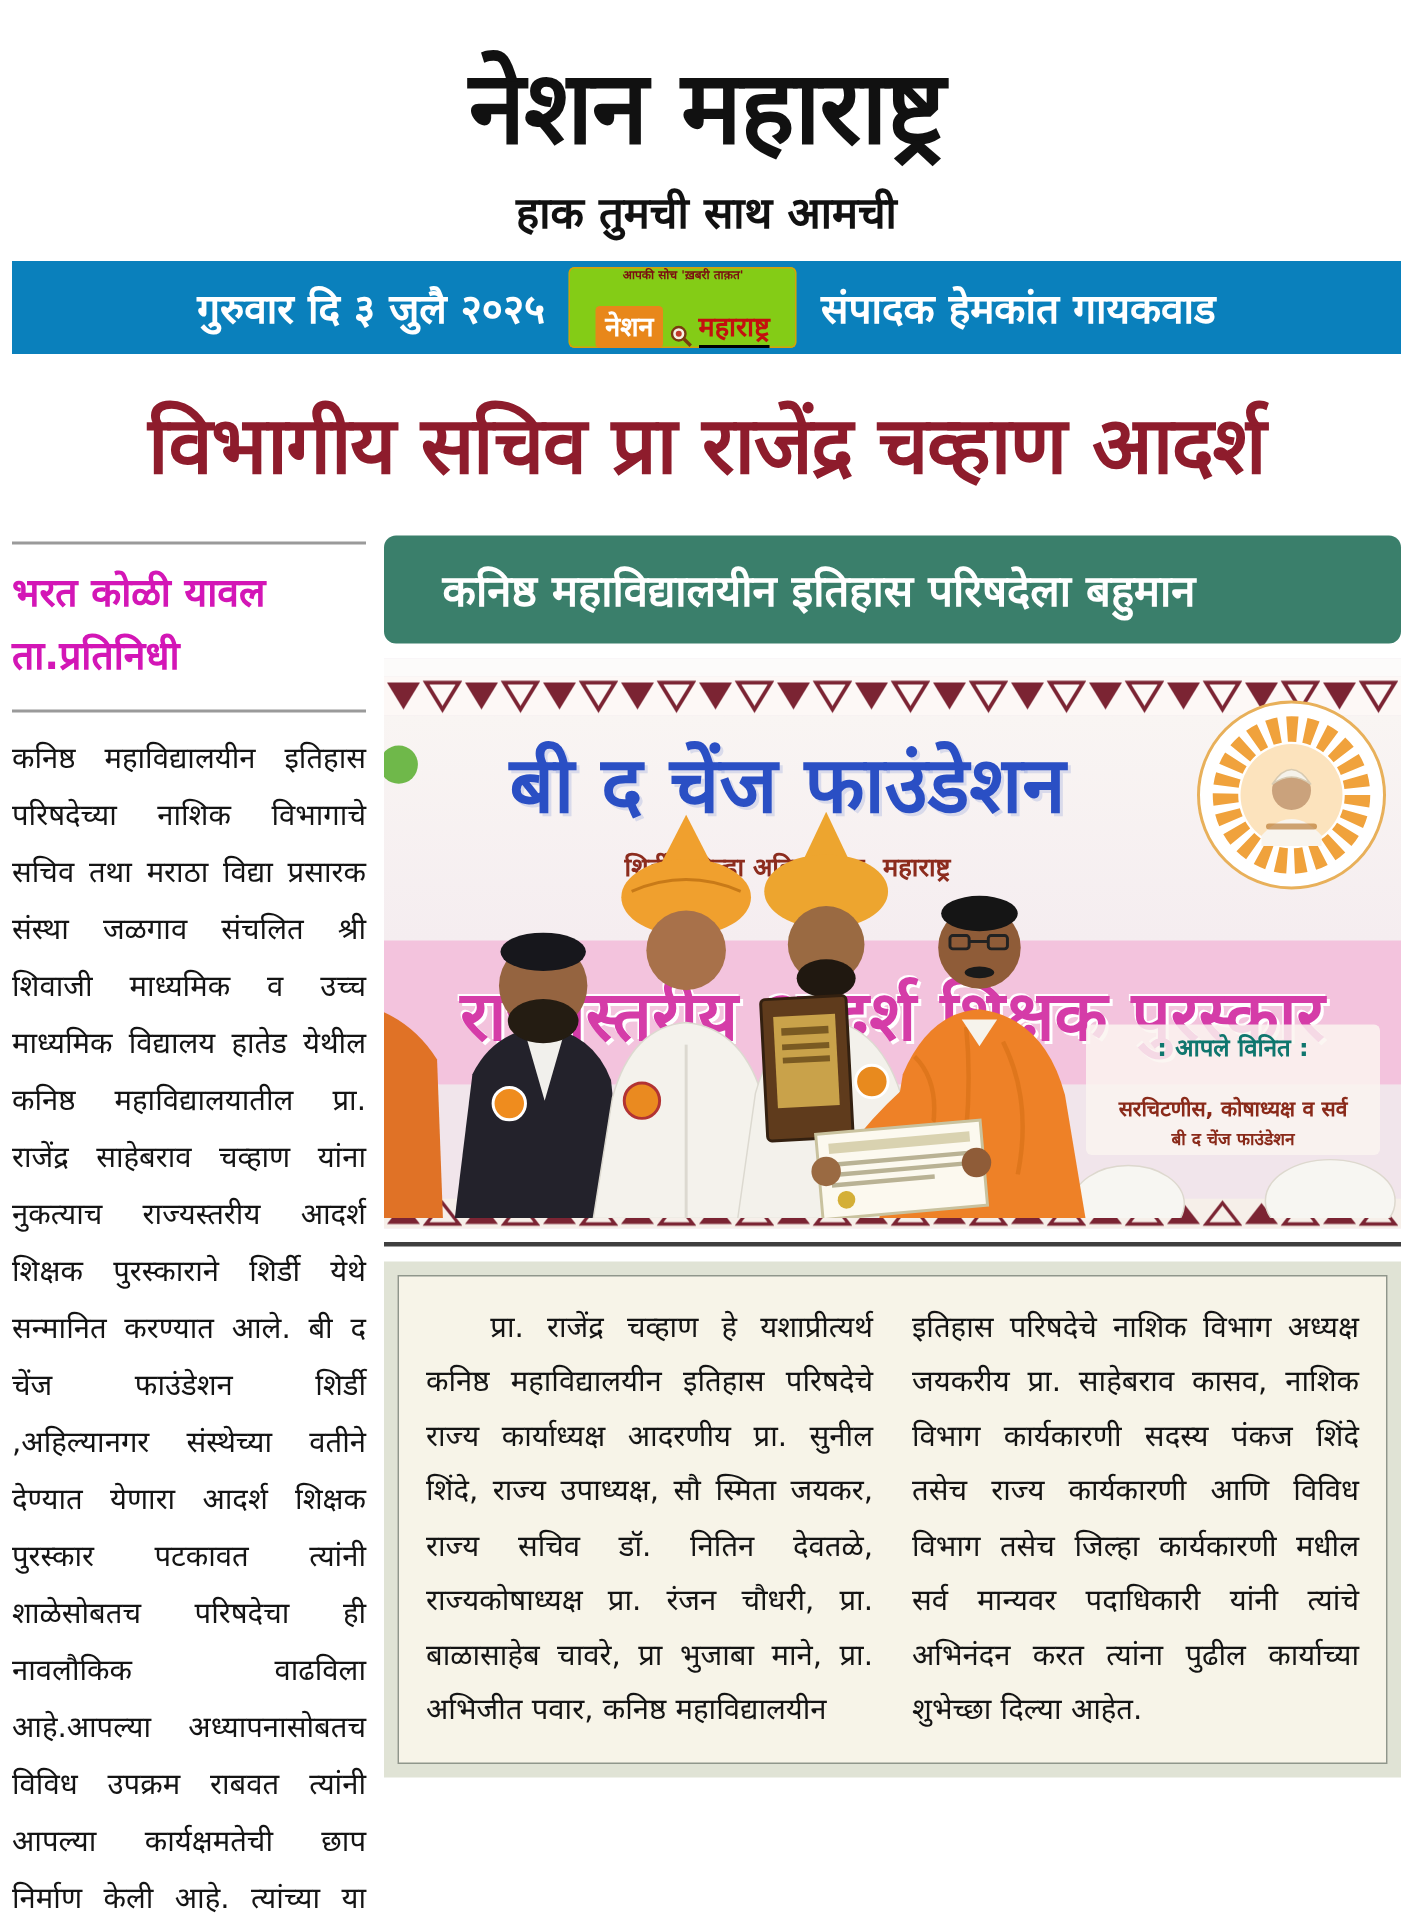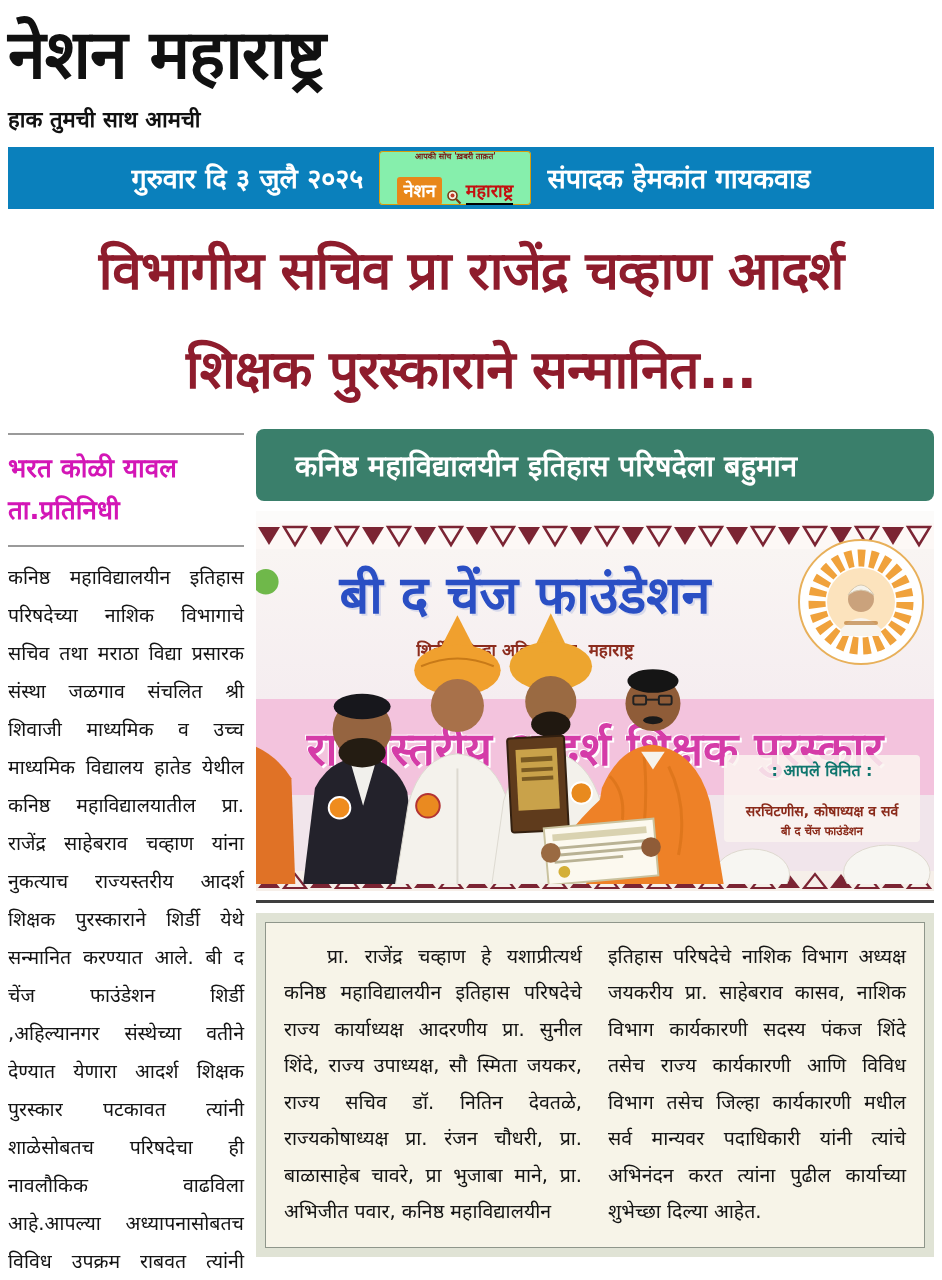--- a/index.html
+++ b/index.html
@@ -1,28 +1,28 @@
 <!DOCTYPE html>
 <html><head>
 <meta charset="utf-8">
 <style>
   * { margin:0; padding:0; box-sizing:border-box; }
   html,body { background:#ffffff; }
   body { font-family:"DejaVu Sans", sans-serif; }
   .page { position:relative; width:942px; height:1280px; margin:0 auto; background:#ffffff; overflow:hidden; padding:0 8px; }
 
   
-  .masthead { padding-top:9px; }
+  .masthead { text-align:center; padding-top:9px;margin-top:18px; }
   .masthead-title { font-size:68px; font-weight:800; color:#111; letter-spacing:-1px; line-height:1.35; }
-  .masthead-tagline { font-size:22px; font-weight:700; color:#111; margin-top:2px; }
+  .masthead-tagline { font-size:29px; font-weight:700; color:#111; margin-top:2px; }
 
   
   .datebar { margin-top:14px; height:62px; background:#0a80bc; display:flex; align-items:center; justify-content:center; gap:16px; }
   .datebar .bar-text { color:#ffffff; font-size:27px; font-weight:700; white-space:nowrap; }
-  .nm-logo { width:152px; height:54px; background:#86efac; border-radius:4px; display:flex; flex-direction:column; overflow:hidden; flex:0 0 auto; box-shadow:0 0 0 1px #d89d0c inset; }
+  .nm-logo { width:152px; height:54px; background:#84cc16; border-radius:4px; display:flex; flex-direction:column; overflow:hidden; flex:0 0 auto; box-shadow:0 0 0 1px #d89d0c inset; }
   .nm-logo-tag { font-size:8px; font-weight:700; color:#7a1010; text-align:center; line-height:12px; white-space:nowrap; }
   .nm-logo-main { display:flex; align-items:flex-end; justify-content:center; gap:4px; flex:1; }
   .nm-logo-w1 { background:#e8871a; color:#ffffff; font-weight:800; font-size:18px; padding:1px 6px 3px; border-radius:3px; }
   .nm-logo-w2 { color:#c40f0f; font-weight:800; font-size:18px; border-bottom:2px solid #000000; padding-bottom:1px; }
   .mag-icon { width:16px; height:16px; flex:0 0 auto; }
 
   
   .headline { text-align:center; margin-top:12px; color:#8e1c2c; font-weight:800; font-size:53px; line-height:99px; letter-spacing:-1px; white-space:nowrap; }
 
   
@@ -83,21 +83,20 @@
           <circle cx="6.5" cy="6.5" r="2" fill="#c23a2a"></circle>
         </svg>
         <span class="nm-logo-w2">महाराष्ट्र</span>
       </div>
     </div>
     <span class="bar-text">संपादक हेमकांत गायकवाड</span>
   </div>
 
   <div class="headline">
     <div>विभागीय सचिव प्रा राजेंद्र चव्हाण  आदर्श</div>
-    <div>शिक्षक पुरस्काराने सन्मानित...</div>
   </div>
 
   <div class="content">
 
     <aside class="leftcol">
       <hr>
       <div class="byline">
         <div>भरत कोळी यावल</div>
         <div>ता.प्रतिनिधी</div>
       </div>

